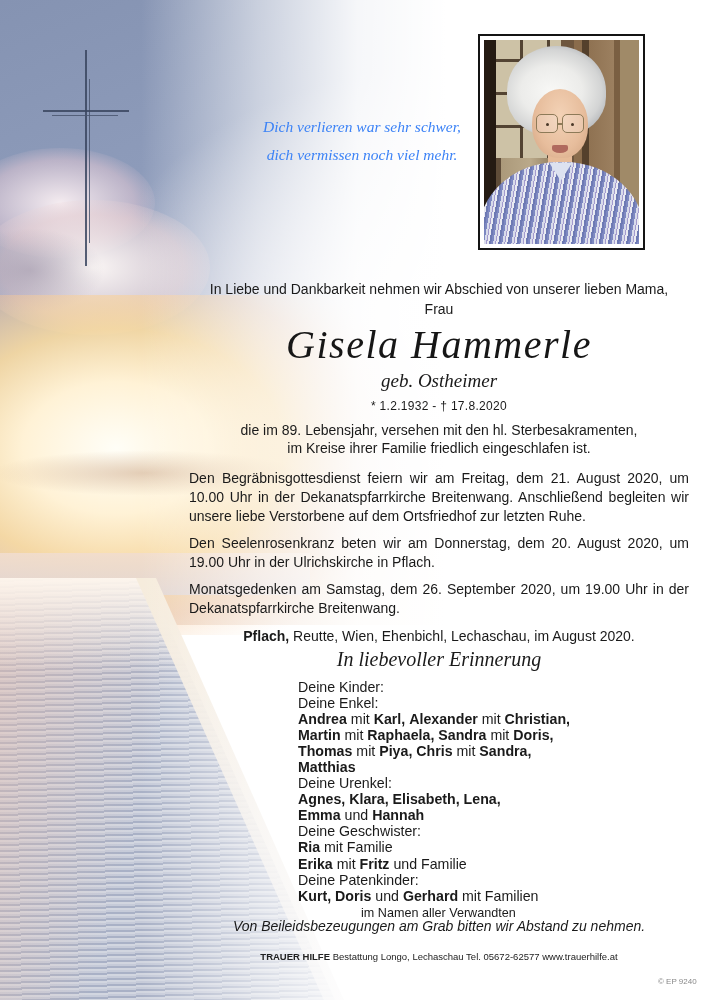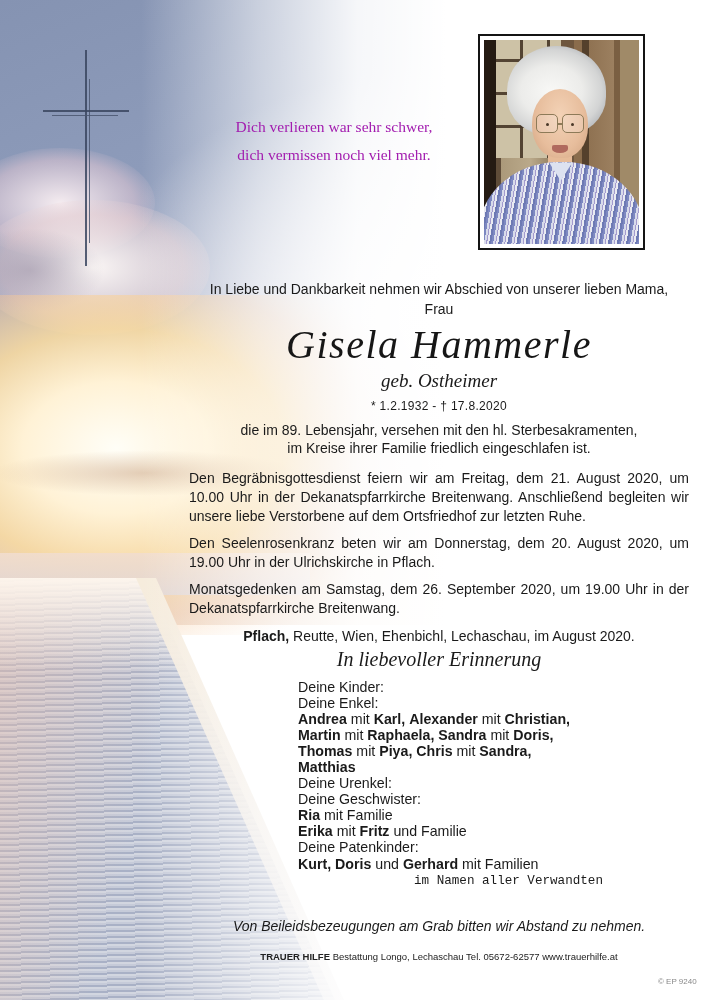--- a/index.html
+++ b/index.html
@@ -69,42 +69,42 @@
   .pt-face{left:31%;top:24%;width:36%;height:34%;border-radius:50% 50% 44% 46%;
     background:radial-gradient(ellipse at 50% 38%,#f3d2b6 0%,#e7bd9c 60%,#d3a684 95%);}
   .pt-glasses{left:33.5%;top:37%;width:31%;height:8%;display:flex;align-items:center;}
   .pt-glasses .lens{flex:1;height:100%;border:1.5px solid #8d7a58;border-radius:5px;background:rgba(250,250,255,.18);}
   .pt-glasses .bridge{width:8%;height:2px;background:#8d7a58;}
   .pt-eye{width:3px;height:3px;border-radius:50%;background:#4a3828;}
   .pt-eye.l{left:40%;top:40.5%;}
   .pt-eye.r{left:56%;top:40.5%;}
   .pt-mouth{left:44%;top:51.5%;width:10%;height:4%;border-radius:18% 18% 50% 50%;background:#b06a5e;}
   
-  .quote{position:absolute;left:216px;top:113px;width:236px;text-align:center;
-    font-family:"Liberation Serif",serif;font-size:15.5px;line-height:1.8;color:#a21caf;}
+  .quote{position:absolute;left:244px;top:113px;width:236px;text-align:center;
+    font-family:"Liberation Serif",serif;font-style:italic;font-size:15.5px;line-height:1.8;color:#3b82f6;}
   .main{position:absolute;left:189px;top:280px;width:500px;font-size:14px;color:#1a1a1a;}
   .center{text-align:center;}
   .intro{line-height:1.32;}
   .frau{margin-top:3px;}
   .name{margin-top:4px;font-family:Liberation Serif, serif;font-style:italic;
     font-size:40px;line-height:1.2;letter-spacing:1.5px;color:#161616;}
   .maiden{font-family:"Liberation Serif",serif;font-style:italic;font-size:19px;line-height:1.3;}
   .dates{margin-top:5px;font-size:12px;letter-spacing:.3px;}
   .passing{margin-top:8px;line-height:1.3;}
   .para{margin-top:11px;line-height:1.36;text-align:justify;}
   .para.p2{margin-top:8px;}
   .para.p3{margin-top:8px;}
   .places{margin-top:10px;}
   .remembrance{margin-top:4px;font-family:"Liberation Serif",serif;font-style:italic;font-size:20px;}
   .b{font-weight:bold;}
   .family{position:absolute;left:298px;top:679px;width:402px;font-size:14.2px;line-height:1.13;}
   .fam-row{display:flex;flex-direction:column;}
   .fam-label{width:132px;flex:none;}
   .fam-val{flex:1;}
-  .fam-note{margin-left:116px;margin-top:2px;font-size:12.6px;font-family:Liberation Mono, monospace;}
+  .fam-note{margin-left:63px;margin-top:2px;font-size:12.6px;}
   .closing{position:absolute;left:189px;top:918px;width:500px;text-align:center;font-size:14px;font-style:italic;}
   .footer{position:absolute;left:189px;top:951px;width:500px;text-align:center;font-size:9.5px;color:#222;}
   .print-code{position:absolute;left:658px;top:977px;font-size:8px;color:#888;}
 </style>
 </head>
 <body>
 
 <div class="page">
 
   <div class="left-art">
@@ -176,20 +176,24 @@
         <div class="fam-label">Deine Enkel:</div>
         <div class="fam-val">
           <div><span class="b">Andrea</span><span> mit </span><span class="b">Karl,</span><span> </span><span class="b">Alexander</span><span> mit </span><span class="b">Christian,</span></div>
           <div><span class="b">Martin</span><span> mit </span><span class="b">Raphaela,</span><span> </span><span class="b">Sandra</span><span> mit </span><span class="b">Doris,</span></div>
           <div><span class="b">Thomas</span><span> mit </span><span class="b">Piya,</span><span> </span><span class="b">Chris</span><span> mit </span><span class="b">Sandra,</span></div>
           <div><span class="b">Matthias</span></div>
         </div>
       </div>
       <div class="fam-row">
         <div class="fam-label">Deine Urenkel:</div>
+        <div class="fam-val">
+          <div><span class="b">Agnes, Klara, Elisabeth, Lena,</span></div>
+          <div><span class="b">Emma</span><span> und </span><span class="b">Hannah</span></div>
+        </div>
       </div>
       <div class="fam-row">
         <div class="fam-label">Deine Geschwister:</div>
         <div class="fam-val">
           <div><span class="b">Ria</span><span> mit Familie</span></div>
           <div><span class="b">Erika</span><span> mit </span><span class="b">Fritz</span><span> und Familie</span></div>
         </div>
       </div>
       <div class="fam-row">
         <div class="fam-label">Deine Patenkinder:</div>

